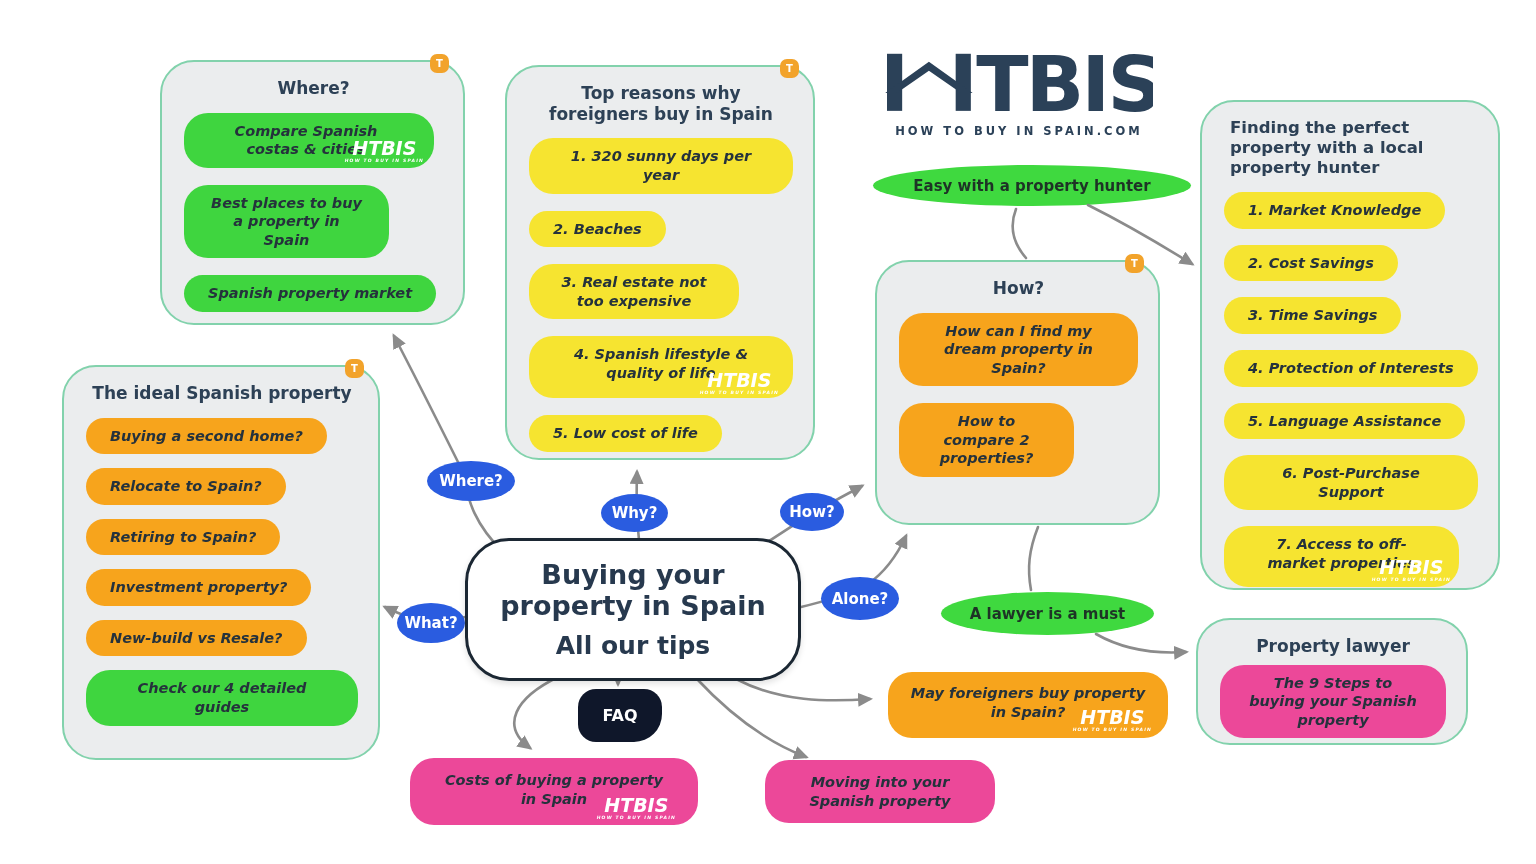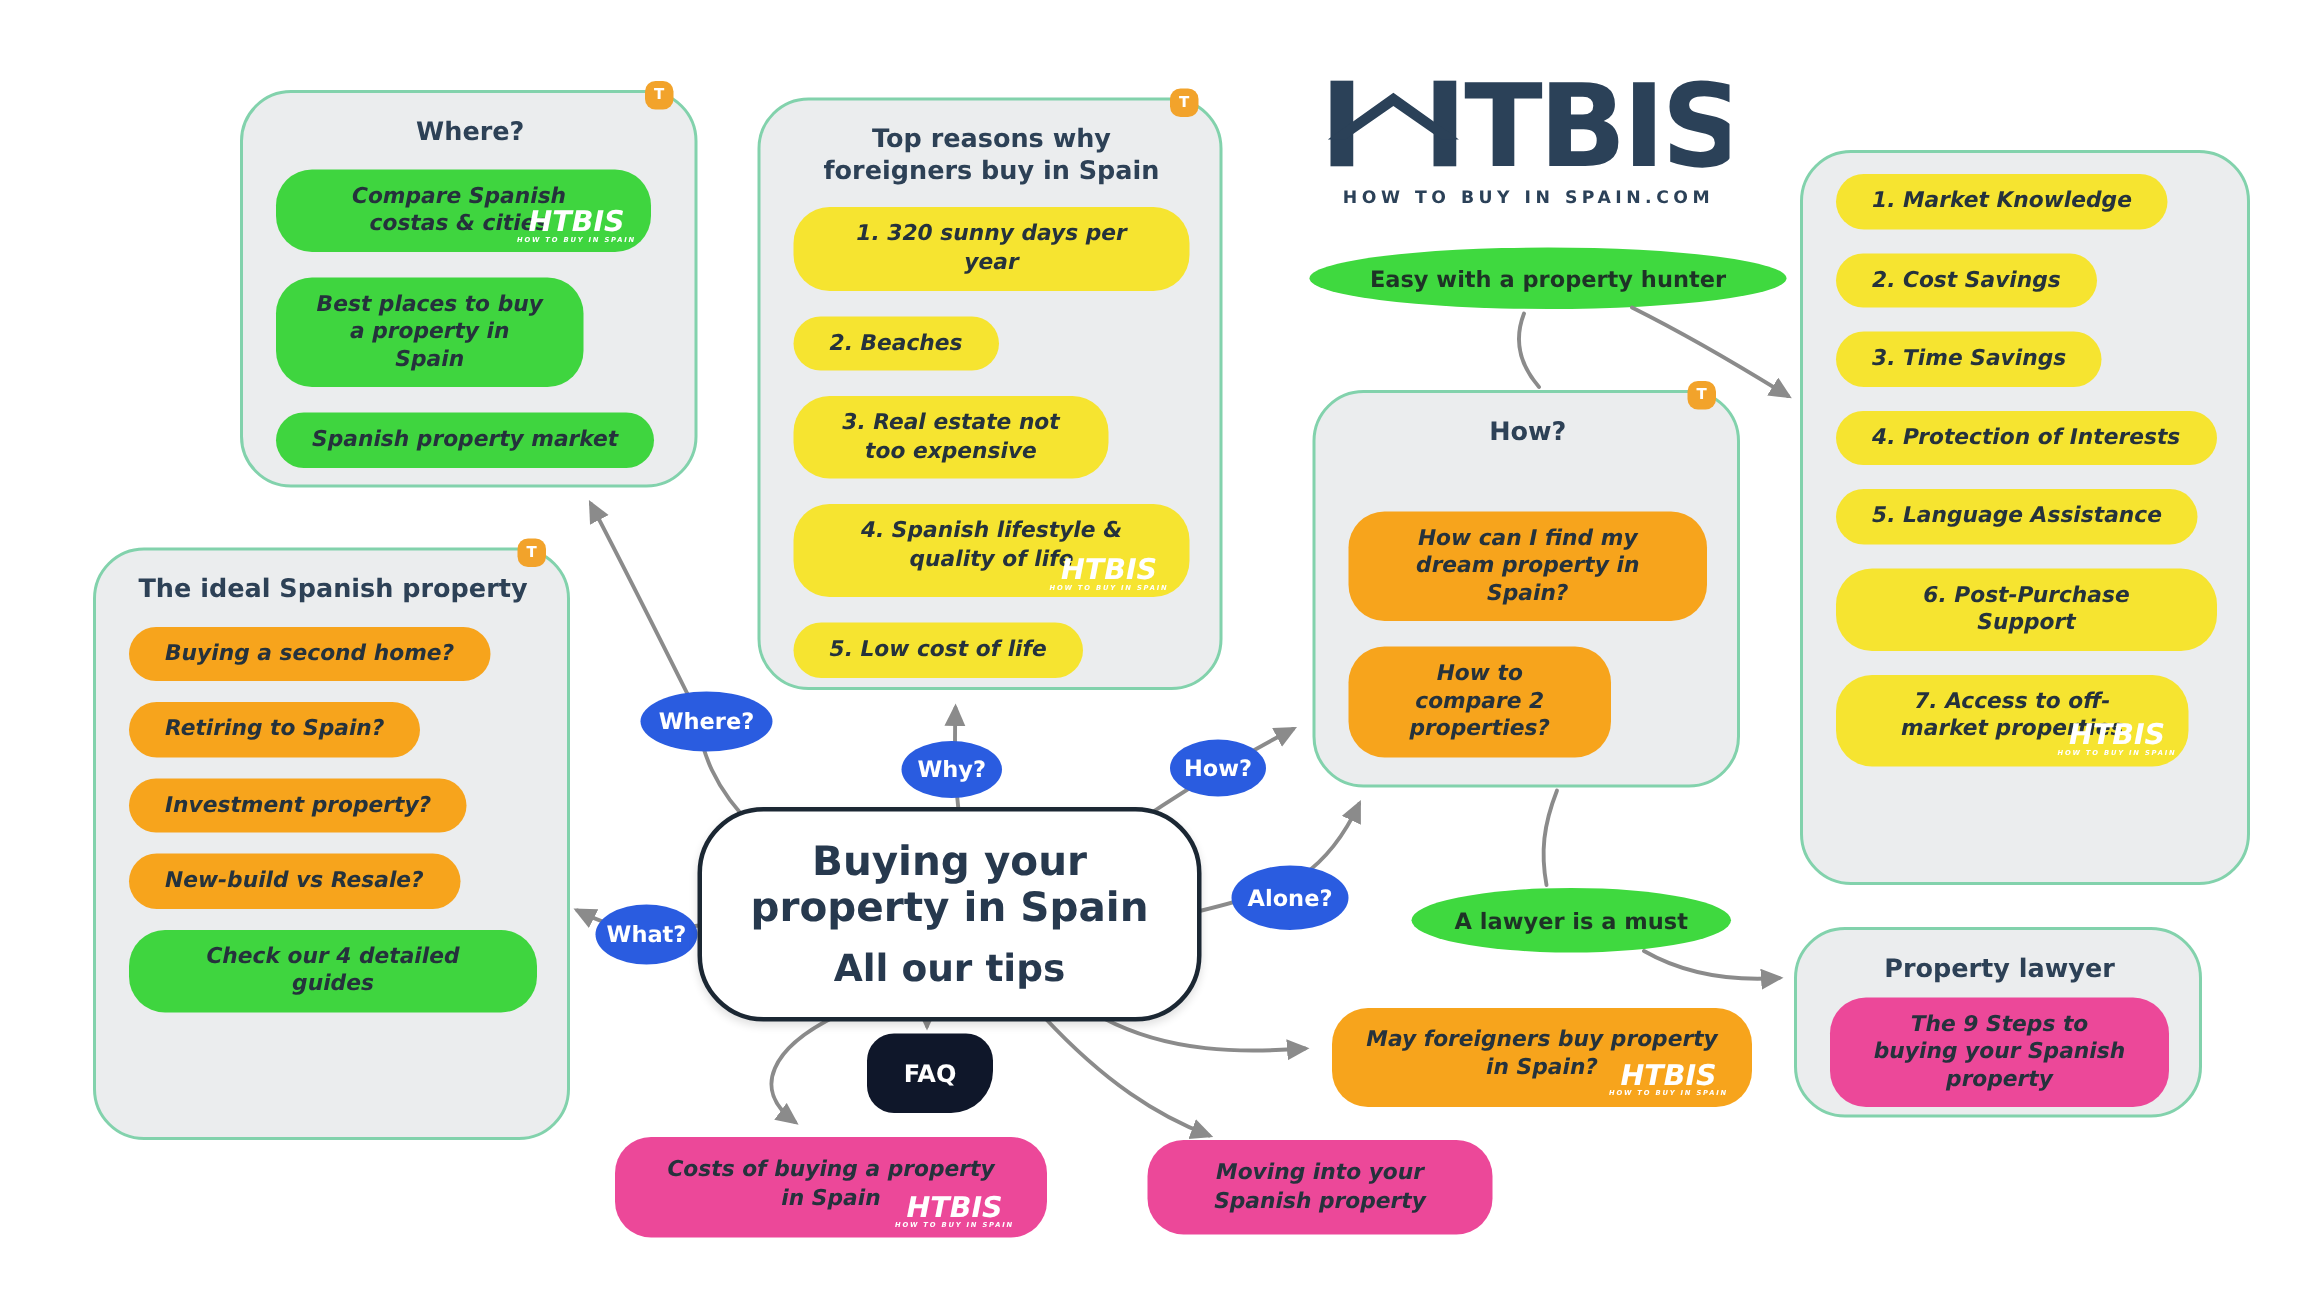--- a/index.html
+++ b/index.html
@@ -132,38 +132,40 @@
           </span>
       </div>
       <div class="pill yellow"><span>5. Low cost of life</span></div>
     </div>
   </div>
 
   <div class="panel" style="left:875px;top:260px;width:285px;height:265px;">
     <div class="t-badge">T</div>
     <div class="panel-title">How?</div>
     <div style="display:flex;flex-direction:column;gap:17px;">
-      <div class="pill orange" style="max-width:240px;margin-top:28px;"><span>How can I find my dream property in Spain?</span></div>
+      <div class="pill orange" style="max-width:240px;"><span>How can I find my dream property in Spain?</span></div>
       <div class="pill orange" style="max-width:175px;"><span>How to compare 2 properties?</span></div>
     </div>
   </div>
 
   <div class="panel" style="left:62px;top:365px;width:318px;height:395px;">
     <div class="t-badge">T</div>
     <div class="panel-title">The ideal Spanish property</div>
     <div style="display:flex;flex-direction:column;gap:14px;">
       <div class="pill orange"><span>Buying a second home?</span></div>
+      <div class="pill orange"><span>Relocate to Spain?</span></div>
       <div class="pill orange"><span>Retiring to Spain?</span></div>
       <div class="pill orange"><span>Investment property?</span></div>
       <div class="pill orange"><span>New-build vs Resale?</span></div>
       <div class="pill green"><span>Check our 4 detailed guides</span></div>
     </div>
   </div>
 
   <div class="panel" style="left:1200px;top:100px;width:300px;height:490px;">
+    <div class="panel-title left" style="max-width:250px;font-size:16.5px;">Finding the perfect property with a local property hunter</div>
     <div style="display:flex;flex-direction:column;gap:16px;">
       <div class="pill yellow"><span>1. Market Knowledge</span></div>
       <div class="pill yellow"><span>2. Cost Savings</span></div>
       <div class="pill yellow"><span>3. Time Savings</span></div>
       <div class="pill yellow"><span>4. Protection of Interests</span></div>
       <div class="pill yellow"><span>5. Language Assistance</span></div>
       <div class="pill yellow"><span>6. Post-Purchase Support</span></div>
       <div class="pill yellow" style="max-width:235px;padding-bottom:15px;">
         <span>7. Access to off-market properties</span>
         <span class="wm" style="right:8px;bottom:5px;">

